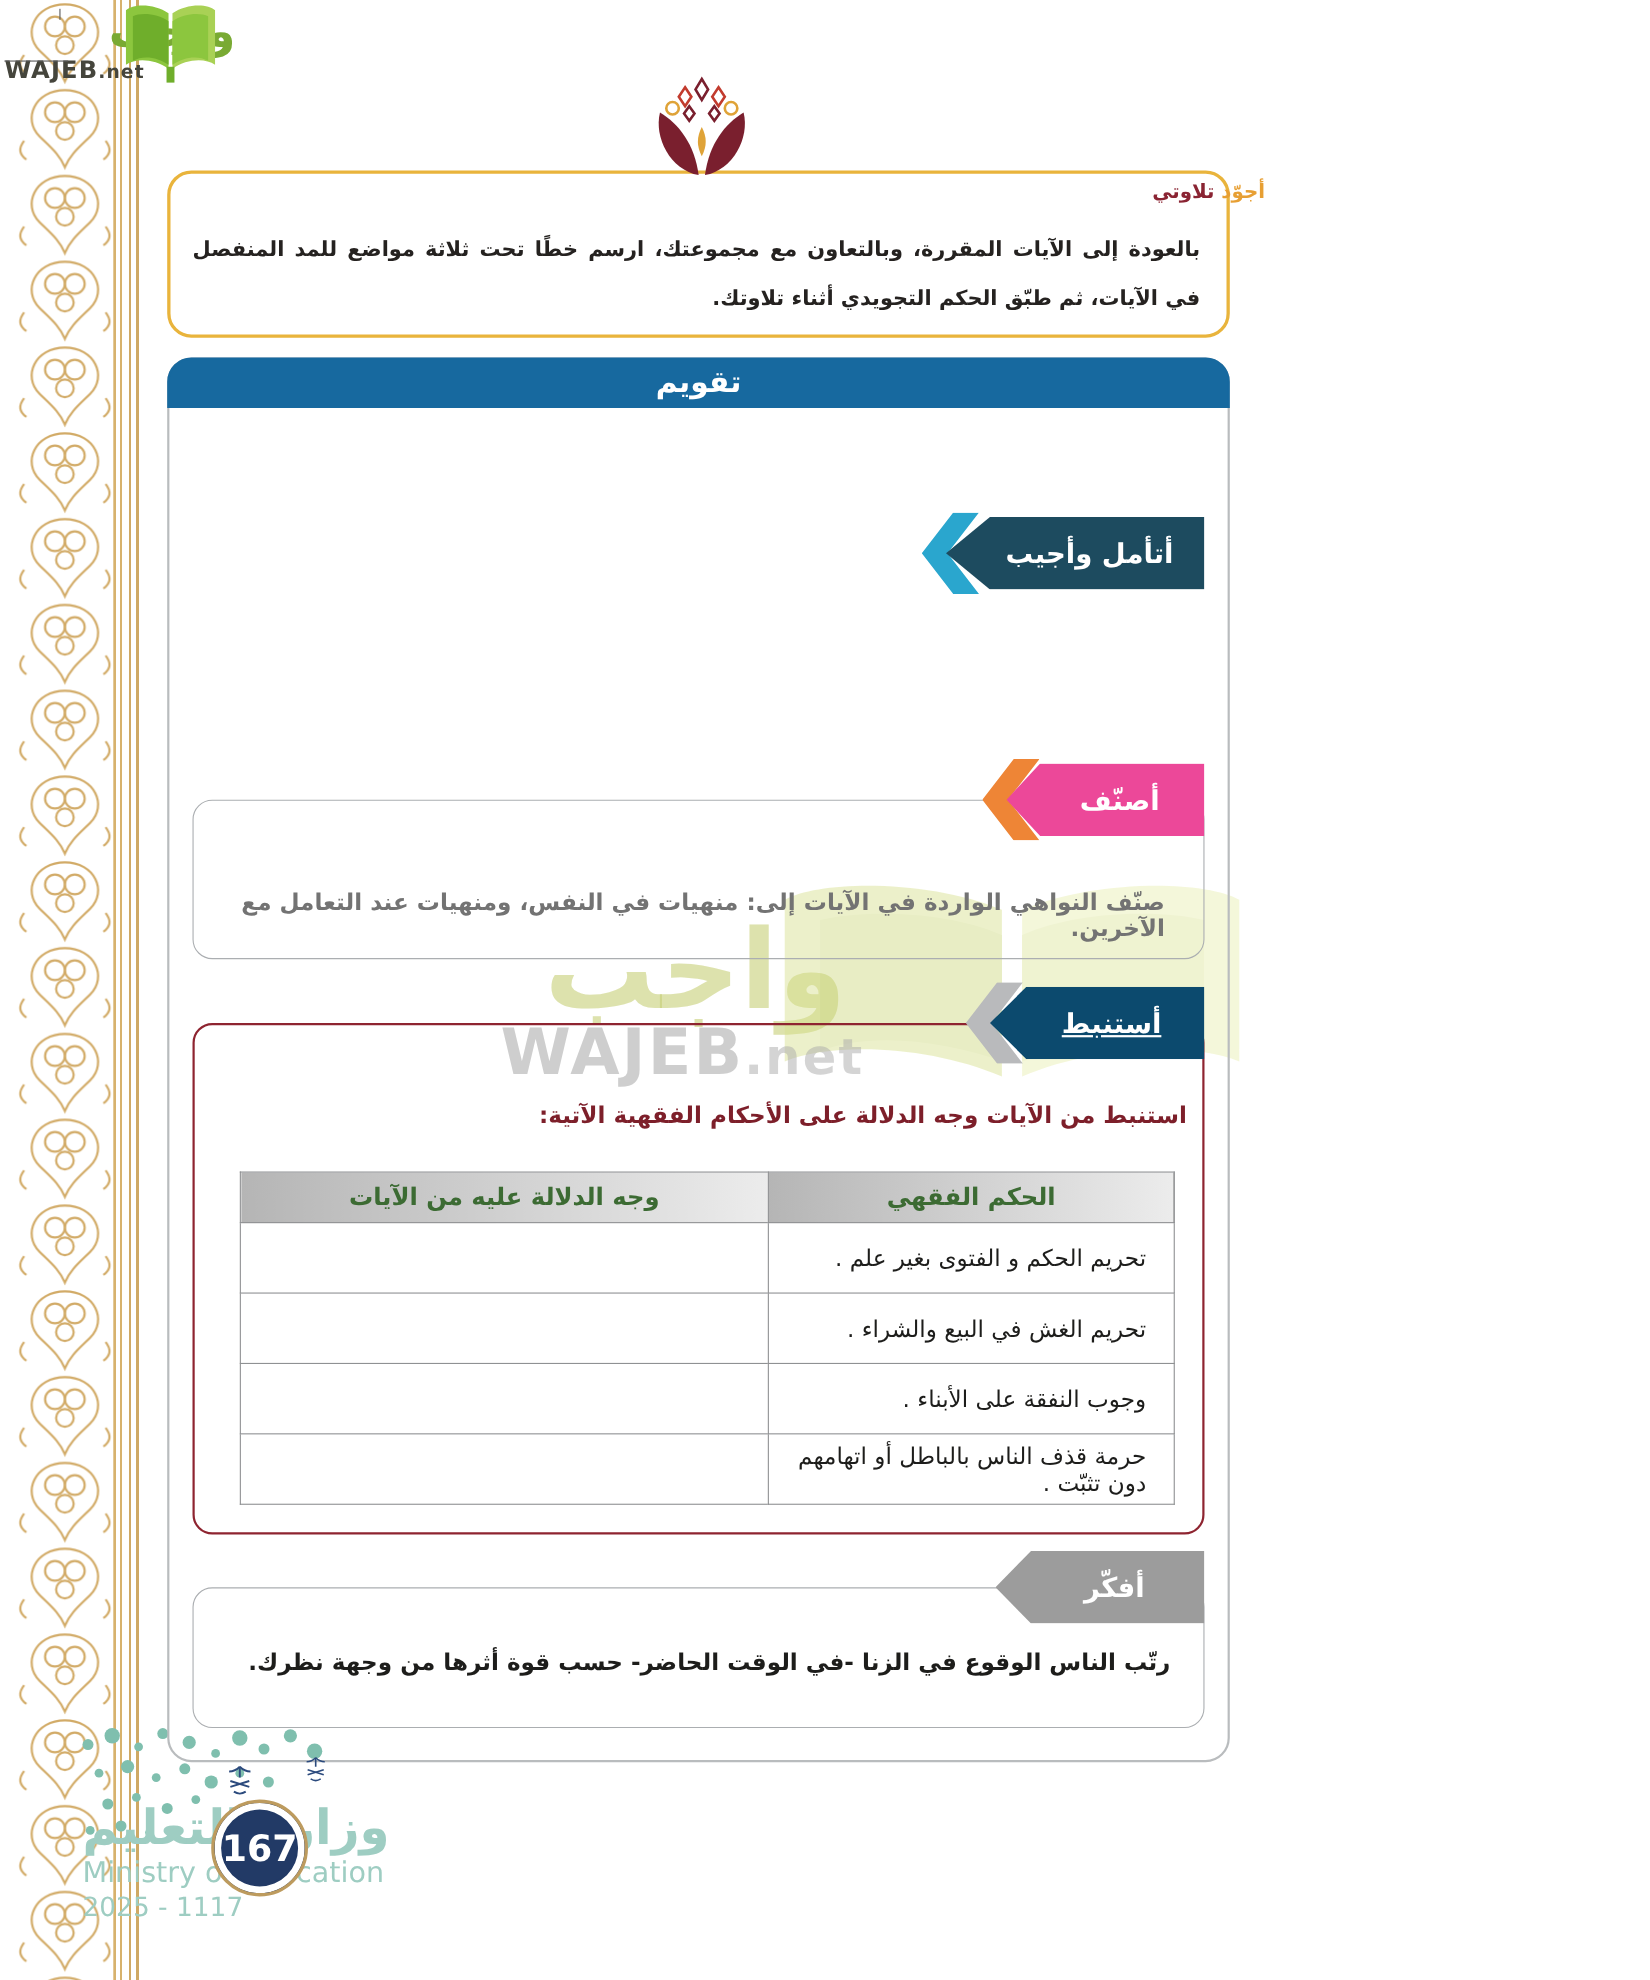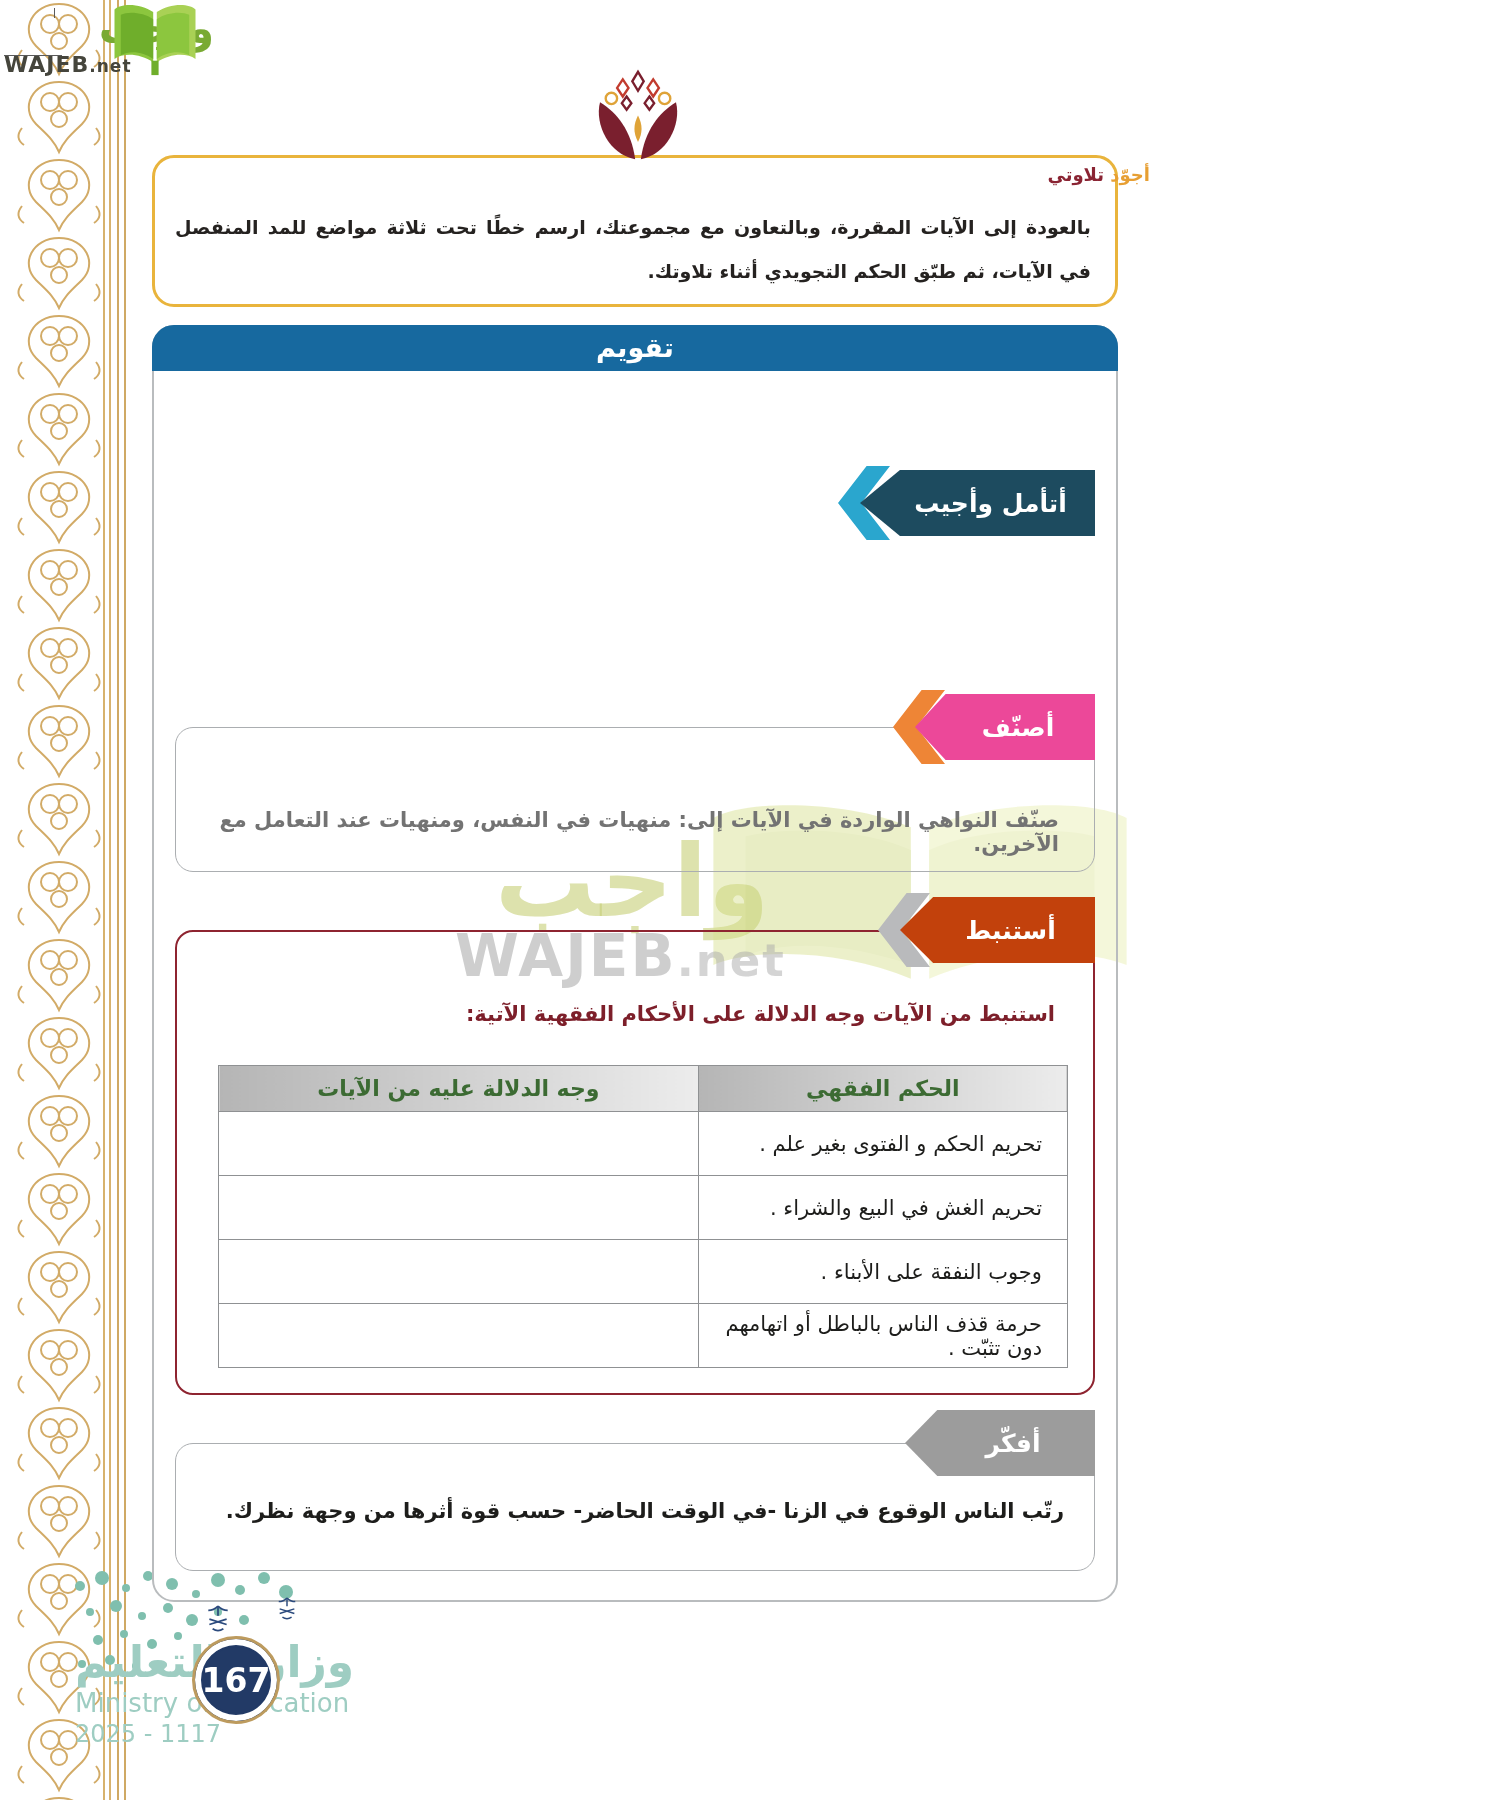--- a/index.html
+++ b/index.html
@@ -43,35 +43,35 @@
   .sec-box { position:absolute; left:175px; width:920px; border:1.5px solid #abaeb1; border-radius:18px; background:transparent; z-index:2; }
   .sec-box.maroon { border:2px solid #8e2430; }
   .box-reflect { top:503px; height:140px; }
   .box-classify { top:727px; height:145px; }
   .box-deduce { top:930px; height:465px; }
   .box-think { top:1443px; height:128px; }
 
   .sec-text { position:absolute; right:0; left:0; direction:rtl; font-weight:bold; font-size:21px; }
   .reflect-q { top:62px; padding:0 45px 0 30px; color:#1d5065; }
   .classify-t { top:70px; padding:0 35px 0 30px; color:#737373;margin-top:10px; }
-  .deduce-i { top:70px; padding:0 38px 0 30px; color:#7d1f2a; }
+  .deduce-i { top:70px; padding:0 14px 0 30px; color:#7d1f2a; }
   .think-t { top:55px; padding:0 30px 0 30px; color:#1d1d1b; }
 
   
   .sec-label { position:absolute; height:66px; z-index:4; color:#fff; font-size:25px; font-weight:bold;
     display:flex; align-items:center; justify-content:center; padding:0 26px 0 52px; direction:rtl;
     clip-path:polygon(0 50%, 17% 0, 100% 0, 100% 100%, 17% 100%); }
   .chevron { position:absolute; width:52px; height:74px; z-index:3;
     clip-path:polygon(0 50%, 55% 0, 100% 0, 45% 50%, 100% 100%, 55% 100%); }
 
   .lbl-reflect { top:470px; left:860px; width:235px; background:#1d4b5f; }
   .chev-reflect { top:466px; left:838px; background:#2aa6ce; }
   .lbl-classify { top:694px; left:915px; width:180px; background:#ec4899; }
   .chev-classify { top:690px; left:893px; background:#ee8536; }
-  .lbl-deduce { top:897px; left:900px; width:195px; background:#c2410c; }
+  .lbl-deduce { top:897px; left:900px; width:195px; background:#0c4a6e;text-decoration:underline; }
   .chev-deduce { top:893px; left:878px; background:#b9babc; }
   .lbl-think { top:1410px; left:905px; width:190px; background:#9c9c9c; }
 
   
   .fiqh-table { position:absolute; top:133px; right:25px; width:850px; border-collapse:collapse; direction:rtl;
     background:#fff; }
   .fiqh-table th { height:46px; background:linear-gradient(to left,#ececec,#b5b5b5); color:#3c6b33;
     font-size:22px; font-weight:bold; border:1.5px solid #8f9193; }
   .fiqh-table td { height:64px; border:1.5px solid #8f9193; font-size:21px; color:#1d1d1b;
     padding-right:25px; font-weight:normal; background:#fff; }

